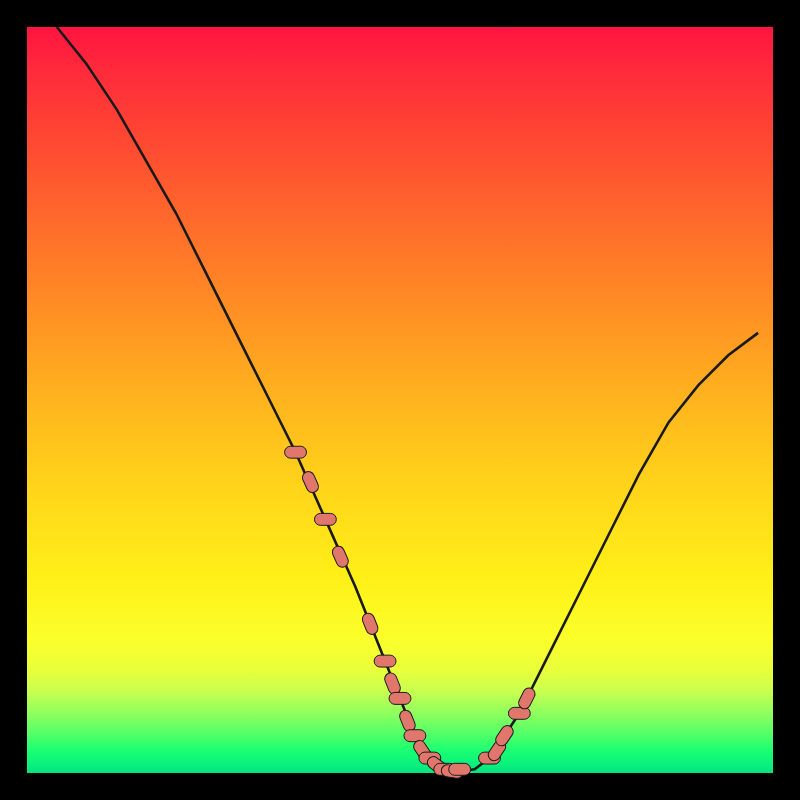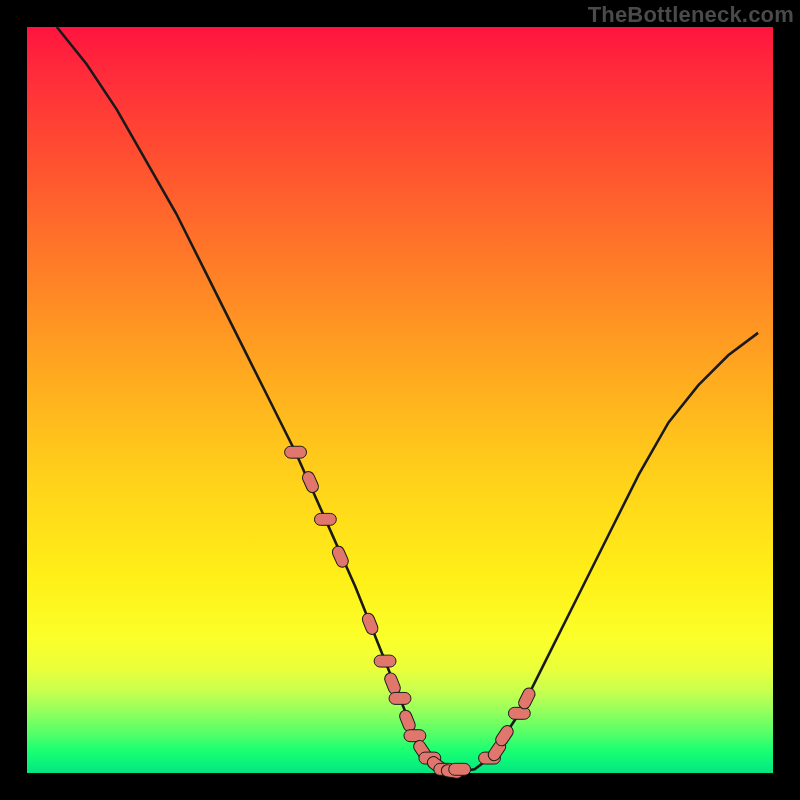--- a/index.html
+++ b/index.html
@@ -61,21 +61,20 @@
     font-weight: 600;
     letter-spacing: 0.2px;
     user-select: none;
   }
 </style>
 </head>
 <body>
 
 <div class="frame">
 
-  <div class="watermark">TheBottleneck.com</div>
 
   <div class="plot-area">
     <svg class="curve" viewBox="0 0 750 750" preserveAspectRatio="none">
       <path id="curve-path" fill="none" stroke="#1a1a1a" stroke-width="2.6" d="M30.0 0.0 L60.0 37.5 L90.0 82.5 L120.0 135.0 L150.0 187.5 L180.0 247.5 L210.0 307.5 L240.0 367.5 L270.0 427.5 L300.0 495.0 L330.0 562.5 L360.0 637.5 L375.0 675.0 L390.0 712.5 L405.0 735.0 L420.0 746.3 L435.0 748.5 L450.0 746.3 L465.0 735.0 L495.0 690.0 L525.0 630.0 L555.0 570.0 L585.0 510.0 L615.0 450.0 L645.0 397.5 L675.0 360.0 L705.0 330.0 L735.0 307.5"></path>
       <g id="markers">
           <rect x="-11" y="-6" width="22" height="12" rx="6" ry="6" fill="#e0766c" stroke="#1a1a1a" stroke-width="1" transform="translate(270.0,427.5) rotate(0.0)"></rect>
           <rect x="-11" y="-6" width="22" height="12" rx="6" ry="6" fill="#e0766c" stroke="#1a1a1a" stroke-width="1" transform="translate(285.0,457.5) rotate(66.0)"></rect>
           <rect x="-11" y="-6" width="22" height="12" rx="6" ry="6" fill="#e0766c" stroke="#1a1a1a" stroke-width="1" transform="translate(300.0,495.0) rotate(0.0)"></rect>
           <rect x="-11" y="-6" width="22" height="12" rx="6" ry="6" fill="#e0766c" stroke="#1a1a1a" stroke-width="1" transform="translate(315.0,532.5) rotate(66.0)"></rect>
           <rect x="-11" y="-6" width="22" height="12" rx="6" ry="6" fill="#e0766c" stroke="#1a1a1a" stroke-width="1" transform="translate(345.0,600.0) rotate(68.2)"></rect>

